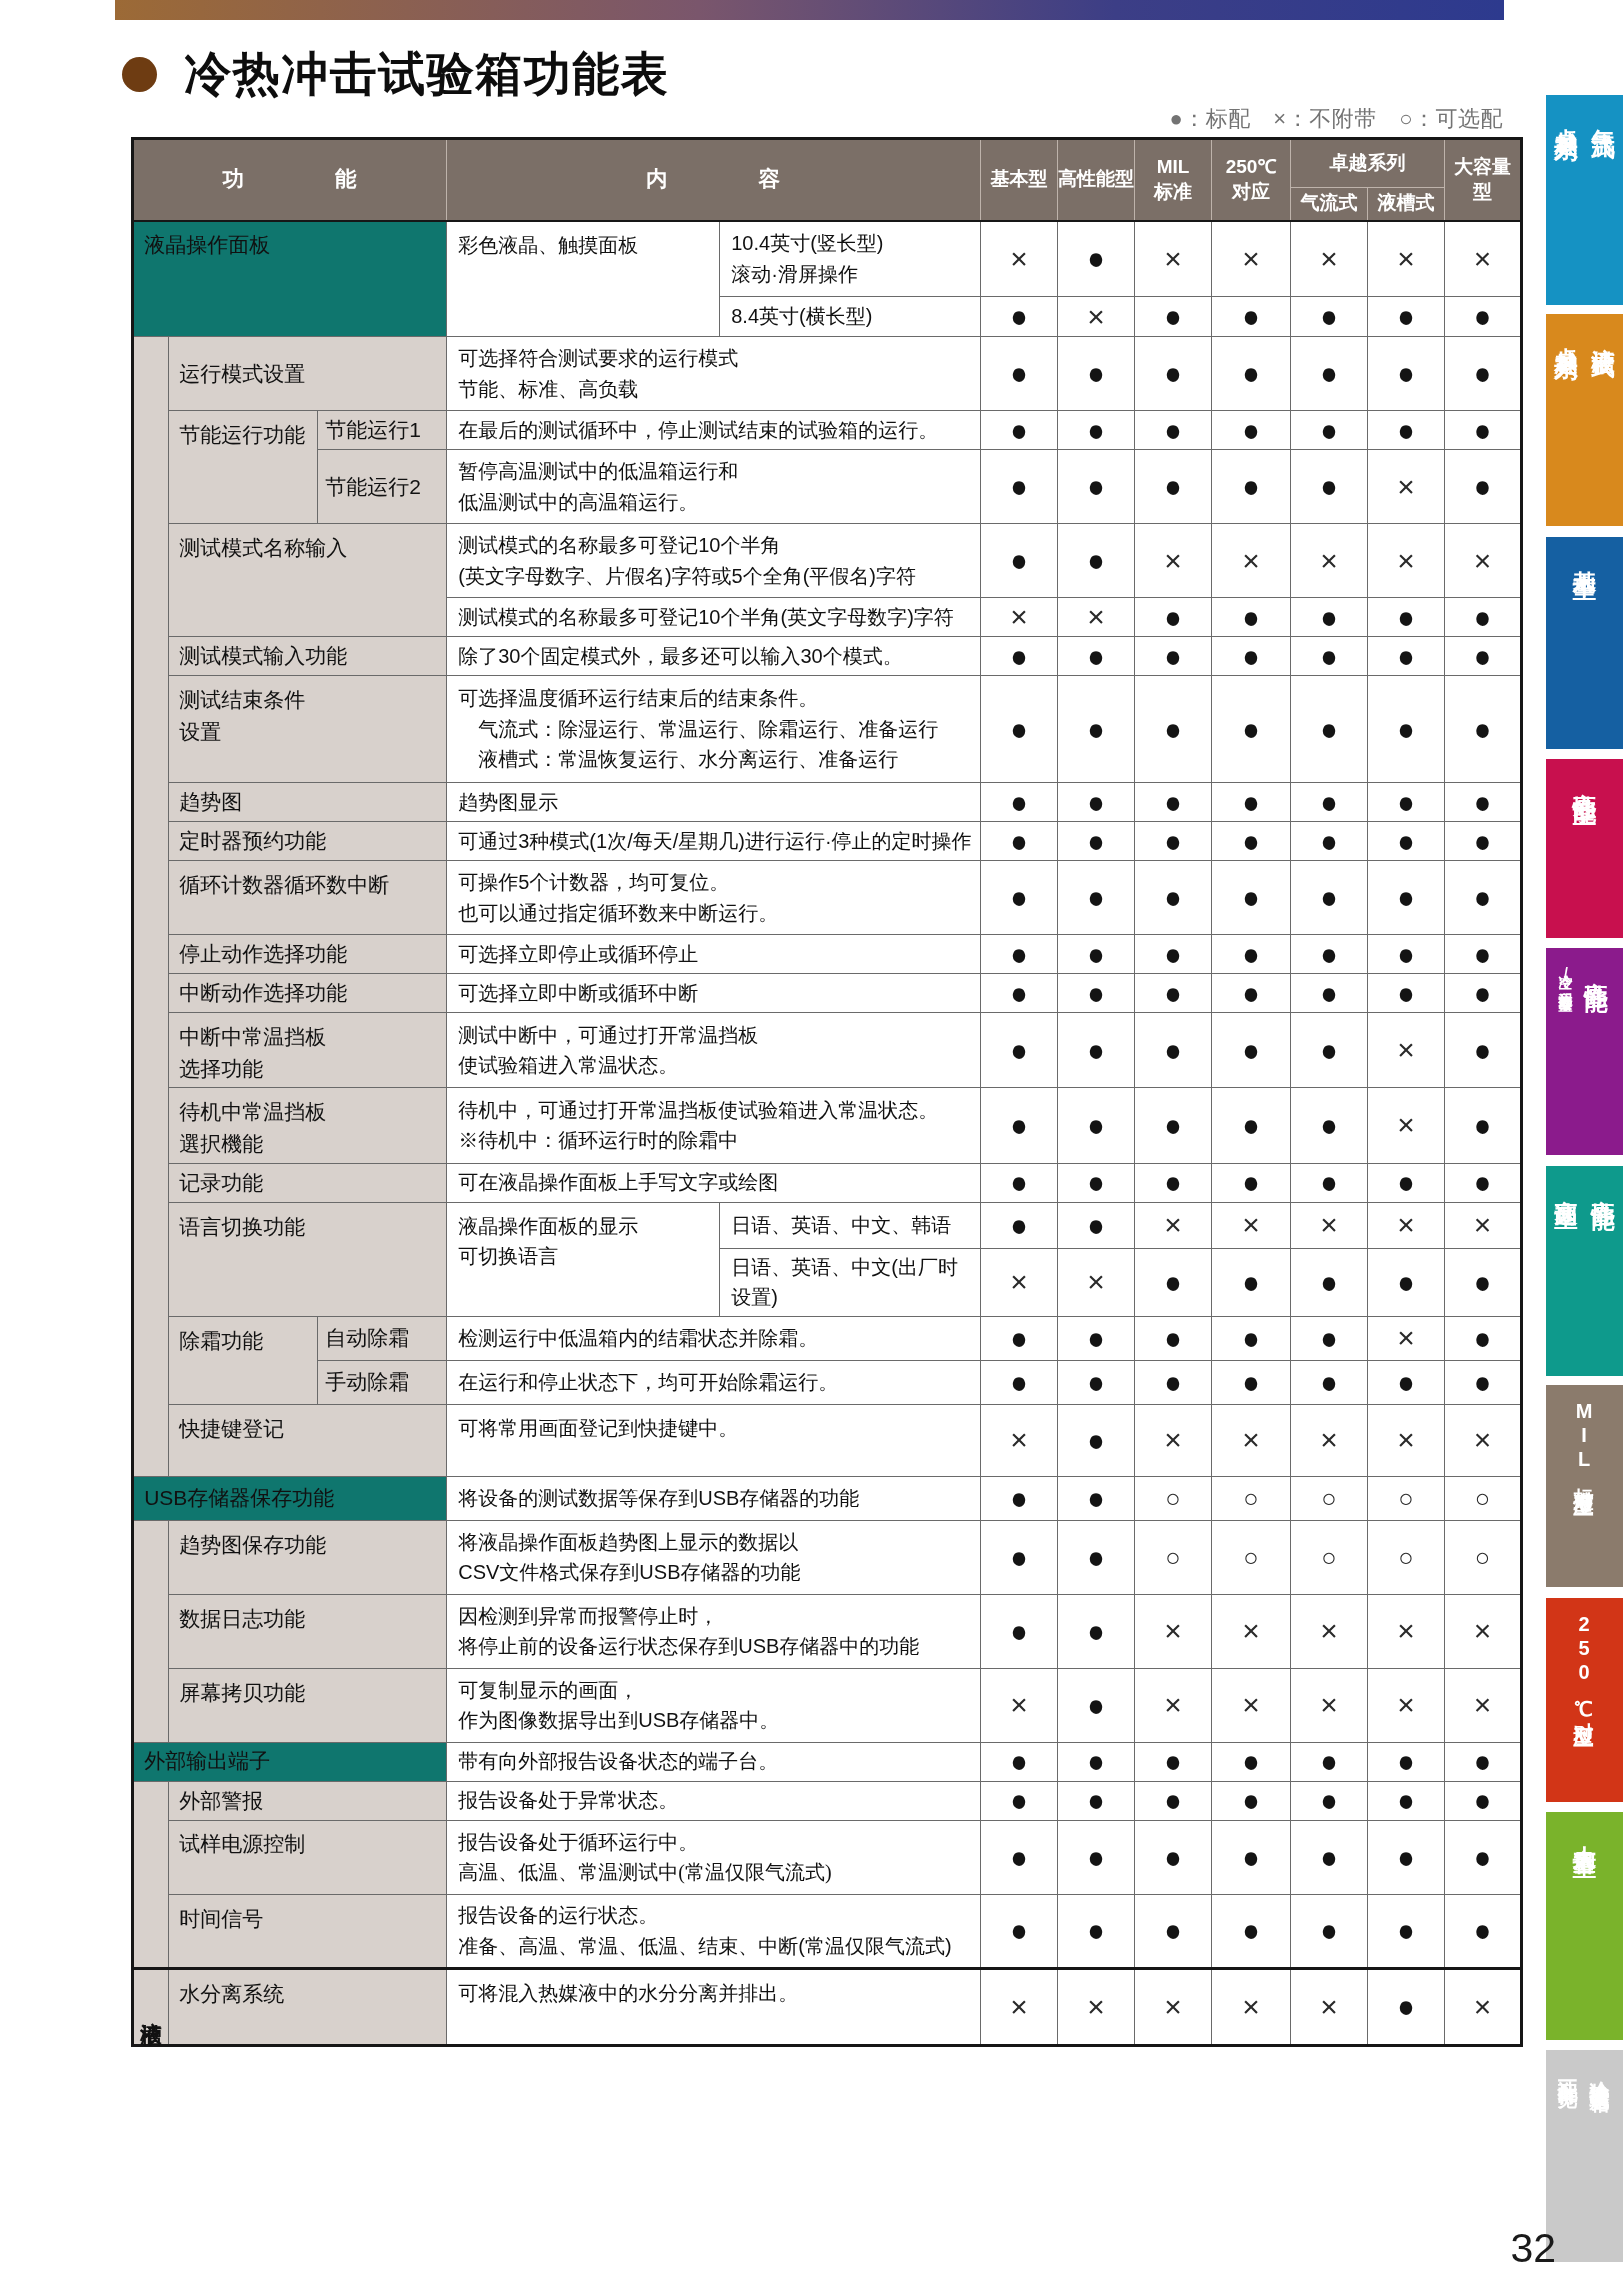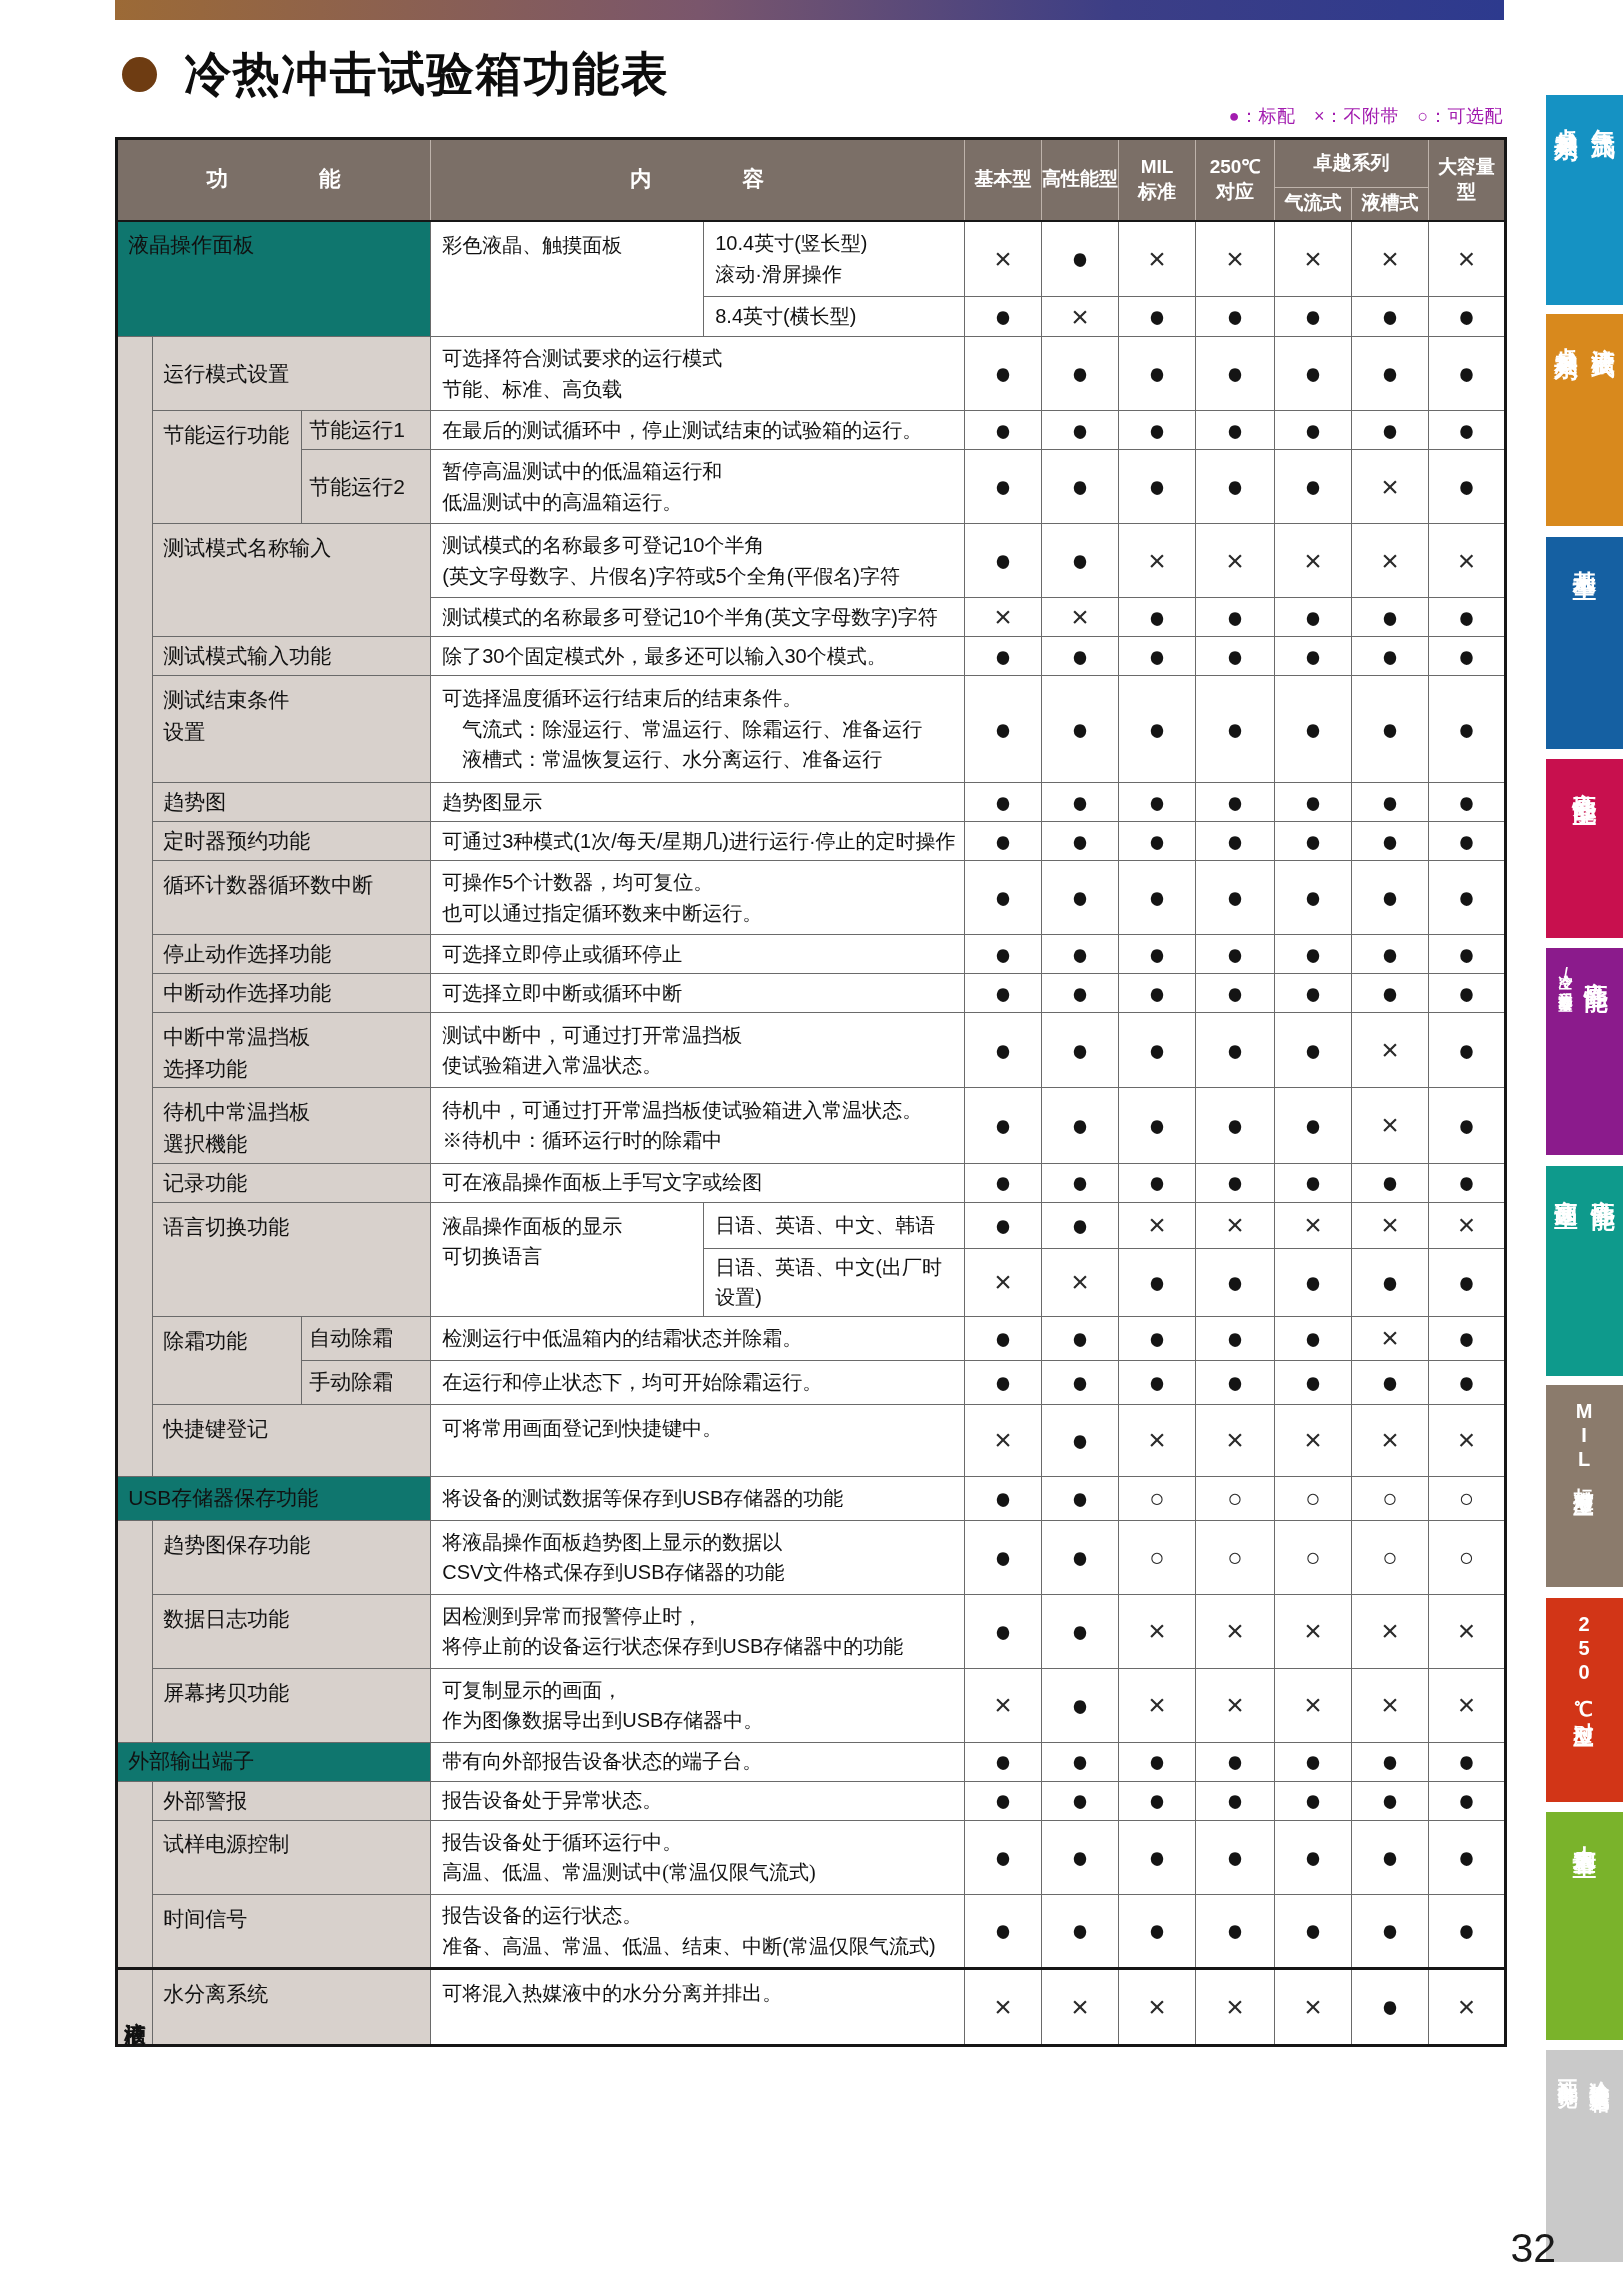--- a/index.html
+++ b/index.html
@@ -4,22 +4,22 @@
 <style>
   html,body{margin:0;padding:0;background:#fff;}
   body{width:1623px;height:2295px;position:relative;overflow:hidden;
        font-family:"Liberation Sans",sans-serif;color:#111;}
   .topbar{position:absolute;left:115px;top:0;width:1389px;height:20.4px;
        background:linear-gradient(90deg,#9c6a36 0%,#7a566c 42%,#3c3e86 72%,#2d3a8e 100%);}
   .titlerow{position:absolute;left:122px;top:43px;display:flex;align-items:center;gap:11.2px;}
   .bullet{width:35px;height:35px;border-radius:50%;background:#6e3c12;flex:0 0 auto;}
   .titletext{font-size:47px;font-weight:bold;letter-spacing:1.5px;color:#0d0d0d;white-space:nowrap;margin-left:16px;}
   .legend{position:absolute;left:736px;top:104px;width:767px;text-align:right;
-       font-size:18px;color:#a21caf;letter-spacing:0.5px;}
-  table.features{position:absolute;left:115px;top:137px;width:1389px;
+       font-size:22px;color:#737373;letter-spacing:0.5px;}
+  table.features{position:absolute;left:131px;top:137px;width:1389px;
        border-collapse:collapse;table-layout:fixed;border:3.1px solid #161616;}
   th{background:#7b6f67;color:#fff;font-weight:bold;border:1px solid #beb3ab;
        white-space:pre-line;line-height:1.3;padding:0;font-size:19px;}
   th.hfn{font-size:21.5px;letter-spacing:1px;}
   thead tr:first-child th[rowspan]{border-bottom:2.6px solid #161616;}
   thead tr:nth-child(2) th{border-bottom:2.6px solid #161616;}
   th.hexc{border-bottom:1px solid #beb3ab;}
   td{border:1px solid #6a6a6a;white-space:pre-line;vertical-align:middle;
        padding:3.1px 5.1px;box-sizing:border-box;}
   td.vtop{vertical-align:top;padding-top:8.2px;}

